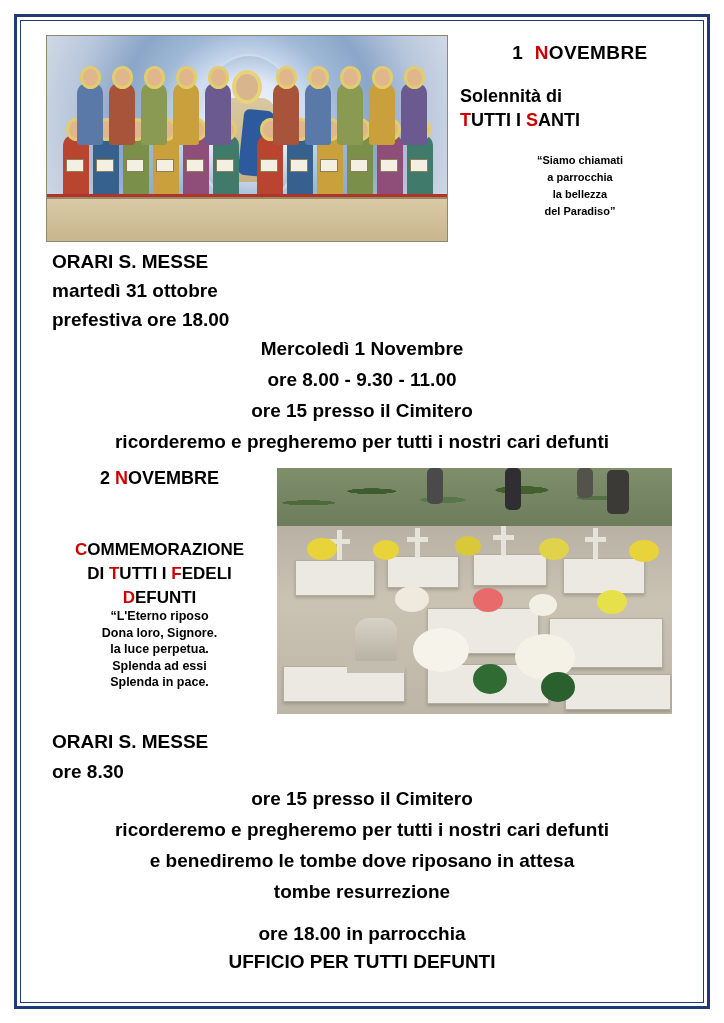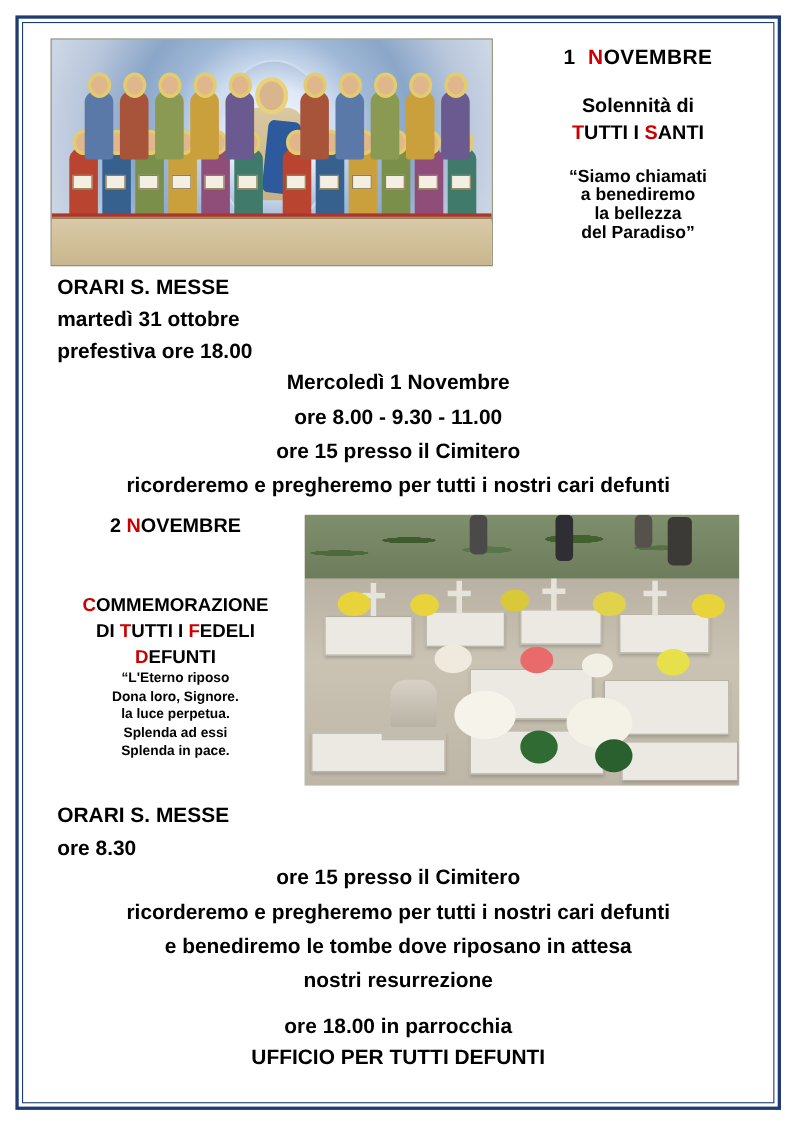--- a/index.html
+++ b/index.html
@@ -155,32 +155,31 @@
     text-align: center;
     font-size: 19px;
     font-weight: bold;
     letter-spacing: 0.4px;
   }
   .hdr-sol {
     position: absolute;
     left: 460px;
     top: 84px;
     width: 240px;
-    text-align: center;
     font-size: 18px;
     font-weight: bold;
     line-height: 24px;
   }
   .hdr-quote {
     position: absolute;
     left: 460px;
     top: 152px;
     width: 240px;
     text-align: center;
-    font-size: 16px;
+    font-size: 11px;
     font-weight: bold;
     line-height: 17px;
   }
   .red { color: #cc0000; }
 
   .orari1 {
     position: absolute;
     left: 52px;
     top: 247px;
     font-size: 19px;
@@ -442,21 +441,21 @@
 
     <div class="hdr-sol">
       <div>Solennità di</div>
       <div>
         <span class="red">T</span><span>UTTI  I  </span><span class="red">S</span><span>ANTI</span>
       </div>
     </div>
 
     <div class="hdr-quote">
       <div>“Siamo chiamati</div>
-      <div>a benediremo</div>
+      <div>a parrocchia</div>
       <div>la bellezza</div>
       <div>del Paradiso”</div>
     </div>
 
     <div class="orari1">
       <div>ORARI S. MESSE</div>
       <div>martedì 31 ottobre</div>
       <div>prefestiva ore 18.00</div>
     </div>
 
@@ -536,21 +535,21 @@
 
     <div class="orari2">
       <div>ORARI S. MESSE</div>
       <div>ore 8.30</div>
     </div>
 
     <div class="center-block-2">
       <div>ore 15 presso il Cimitero</div>
       <div>ricorderemo e pregheremo per tutti i nostri cari defunti</div>
       <div>e benediremo le tombe dove riposano in attesa</div>
-      <div>nostri resurrezione</div>
+      <div>tombe resurrezione</div>
     </div>
 
     <div class="center-block-3">
       <div>ore 18.00 in parrocchia</div>
       <div>UFFICIO PER TUTTI DEFUNTI</div>
     </div>
 
   </div>
 </div>
 

